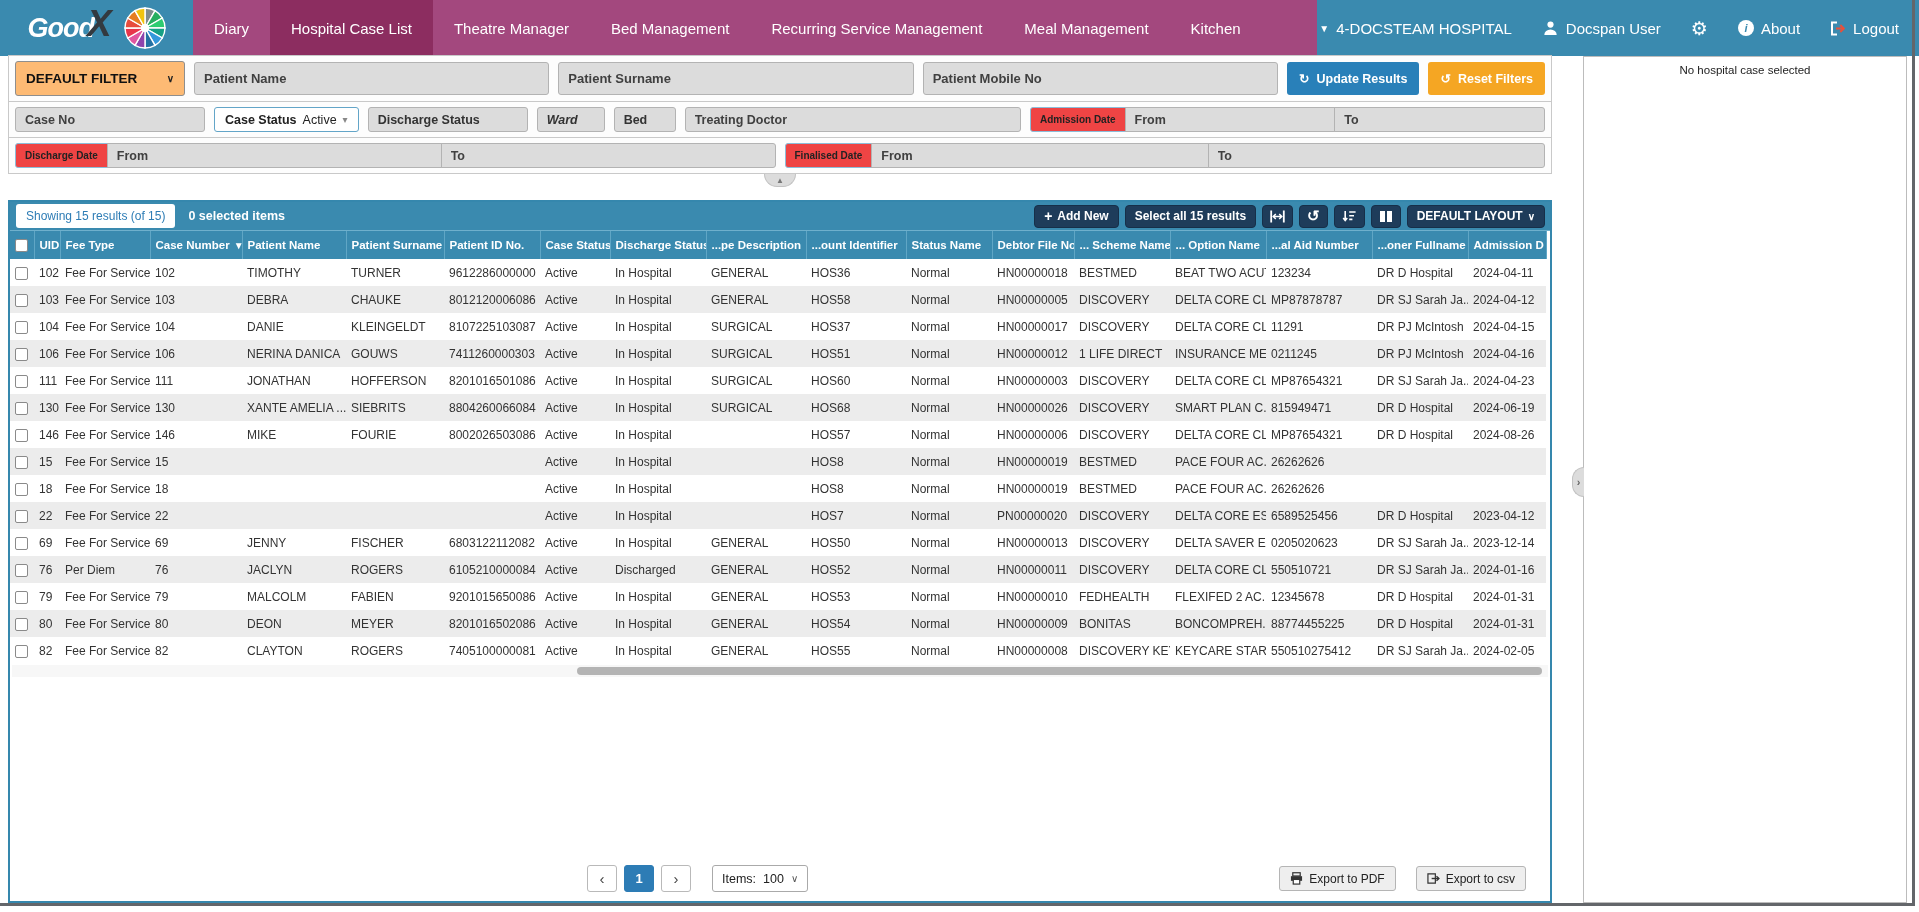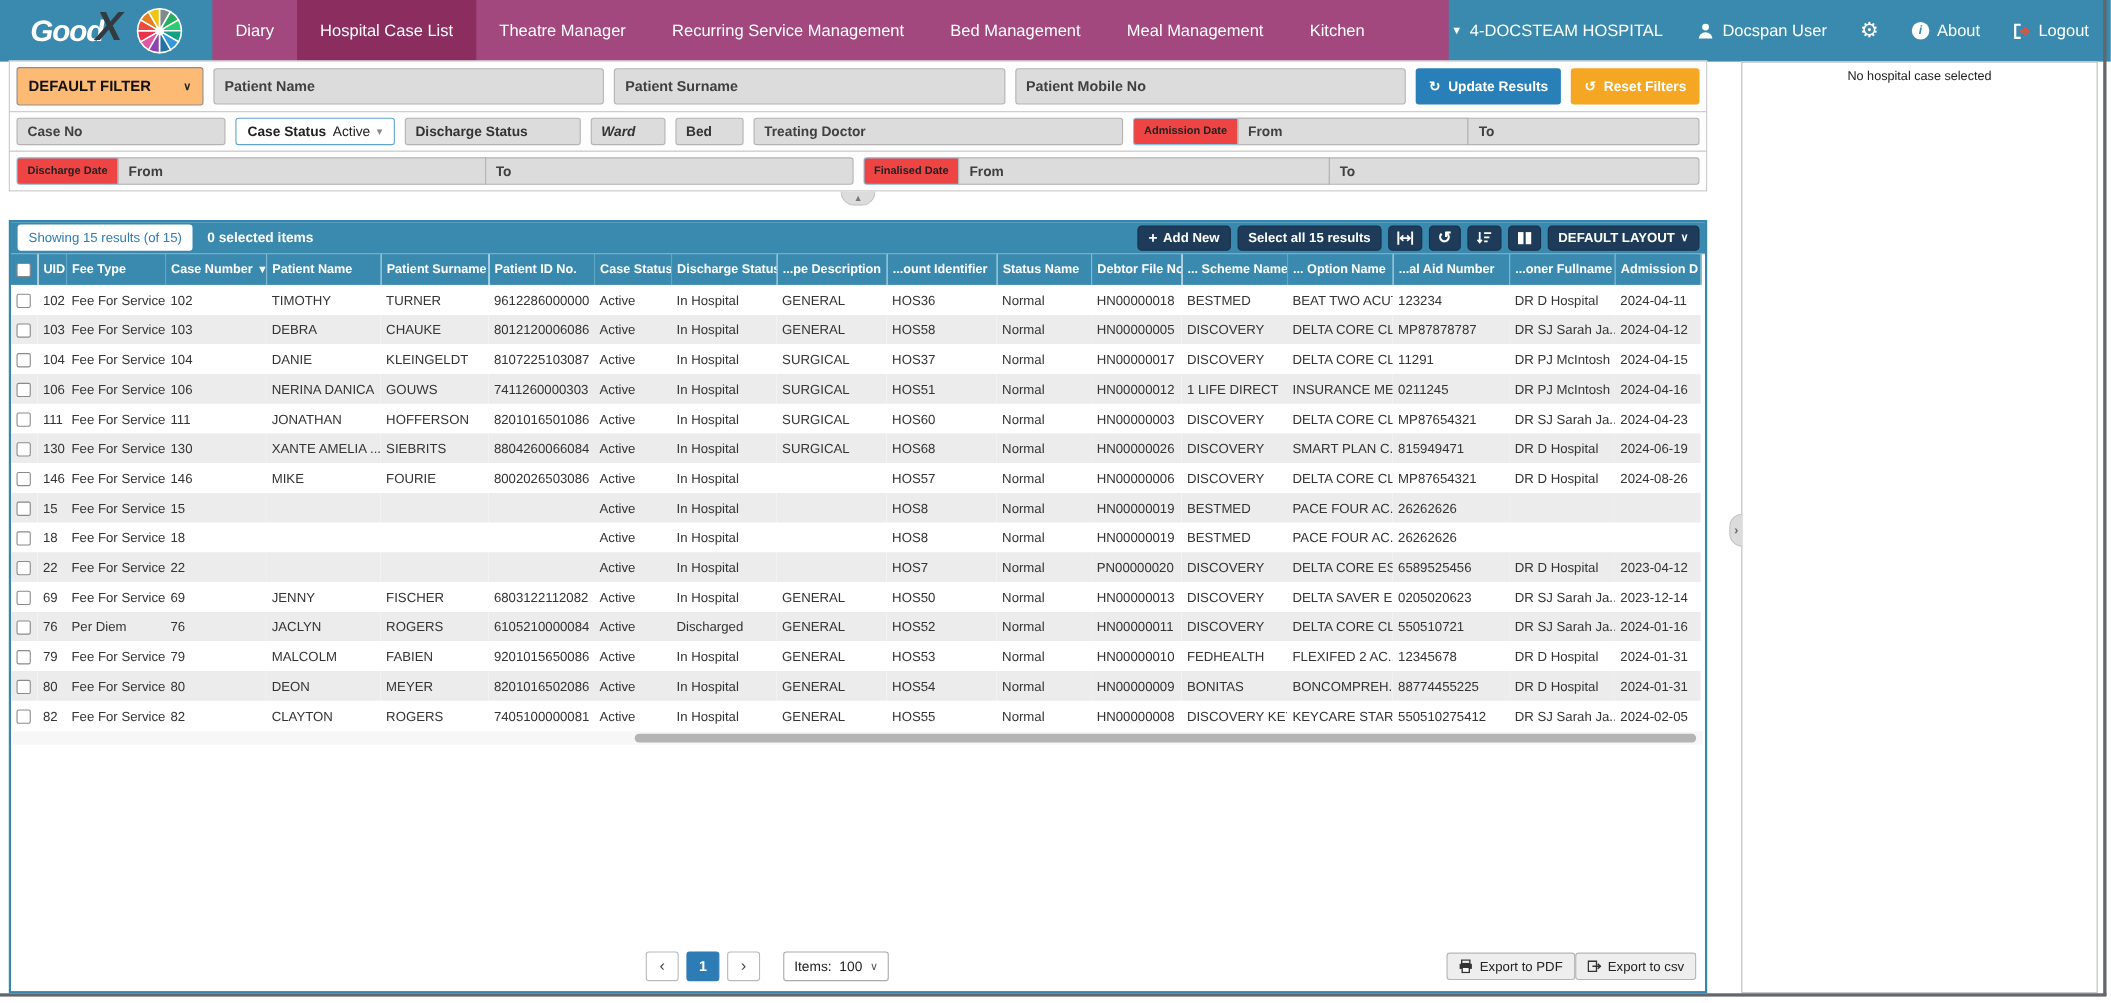--- a/index.html
+++ b/index.html
@@ -57,21 +57,21 @@
   tbody tr.odd { background: #ececec; }
   .cb { width: 13px; height: 13px; border: 1px solid #8a8a8a; border-radius: 2px; background: #fff; display: inline-block; vertical-align: middle; cursor: pointer; }
   .sortind { font-size: 10px; margin-left: 4px; }
   .hscroll { height: 12px; margin: 1px 2px 0 2px; position: relative; flex: none; background: #f7f7f7; }
   .hthumb { position: absolute; top: 2px; height: 8px; left: 565px; width: 965px; background: #b4b4b4; border-radius: 4px; cursor: pointer; }
   .tfooter { margin-top: auto; height: 44px; position: relative; flex: none; }
   .pager { position: absolute; left: 577px; top: 8px; display: flex; align-items: center; gap: 7px; }
   .pgbtn { width: 30px; height: 27px; background: #fff; border: 1px solid #b9b9b9; border-radius: 3px; display: flex; align-items: center; justify-content: center; font-size: 15px; color: #444; cursor: pointer; }
   .pgbtn.active { background: #2d7cb5; border-color: #2d7cb5; color: #fff; font-size: 13px; font-weight: bold; }
   .items { height: 27px; background: #fff; border: 1px solid #aaa; border-radius: 3px; display: flex; align-items: center; gap: 7px; padding: 0 9px; font-size: 12.5px; color: #222; margin-left: 14px; cursor: pointer; }
-  .exports { position: absolute; right: 8px; top: 9px; display: flex; gap: 0; }
+  .exports { position: absolute; right: 24px; top: 9px; display: flex; gap: 20px; }
   .exbtn { height: 25px; background: #eee; border: 1px solid #b5b5b5; border-radius: 3px; display: flex; align-items: center; gap: 6px; padding: 0 10px; font-size: 12px; color: #222; cursor: pointer; white-space: nowrap; }
 
   
   .rpanel { position: absolute; left: 1583px; top: 56px; width: 324px; height: 847px; background: #fff; border: 1px solid #bcbcbc; }
   .rmsg { margin-top: 7px; text-align: center; font-size: 11.5px; color: #222; }
   .expand-tab { position: absolute; left: -12px; top: 410px; width: 12px; height: 30px; background: #dcdcdc; border: 1px solid #c2c2c2; border-right: none; border-radius: 15px 0 0 15px; display: flex; align-items: center; justify-content: center; font-size: 11px; color: #666; font-weight: bold; cursor: pointer; }
 
   
   .edge-r { position: absolute; top: 0; left: 1912px; width: 3px; height: 905px; background: #63666a; }
   .edge-b { position: absolute; top: 903px; left: 0; width: 1915px; height: 3px; background: #63666a; }
@@ -98,22 +98,22 @@
           <path d="M21 21 L1 21.000000000000004 A20 20 0 0 1 3.679491924311229 10.999999999999998 Z" fill="#e74c3c" stroke="#fff" stroke-width="1.4"></path>
           <path d="M21 21 L3.679491924311229 10.999999999999998 A20 20 0 0 1 10.999999999999991 3.6794919243112325 Z" fill="#e67e22" stroke="#fff" stroke-width="1.4"></path>
           <path d="M21 21 L10.999999999999991 3.6794919243112325 A20 20 0 0 1 20.999999999999996 1 Z" fill="#f1c40f" stroke="#fff" stroke-width="1.4"></path>
           <circle cx="21" cy="21" r="4" fill="#fff"></circle>
         </svg>
     </div>
     <div class="tabs" id="tabs">
         <div class="tab">Diary</div>
         <div class="tab active">Hospital Case List</div>
         <div class="tab">Theatre Manager</div>
+        <div class="tab">Bed Management</div>
         <div class="tab">Recurring Service Management</div>
-        <div class="tab">Bed Management</div>
         <div class="tab">Meal Management</div>
         <div class="tab">Kitchen</div>
       </div>
     <div class="nav-right">
       <div class="nav-item">
         <span class="caret-sm">▼</span>
         <span>4-DOCSTEAM HOSPITAL</span>
       </div>
       <div class="nav-item">
         <svg width="17" height="16" viewBox="0 0 16 16">

